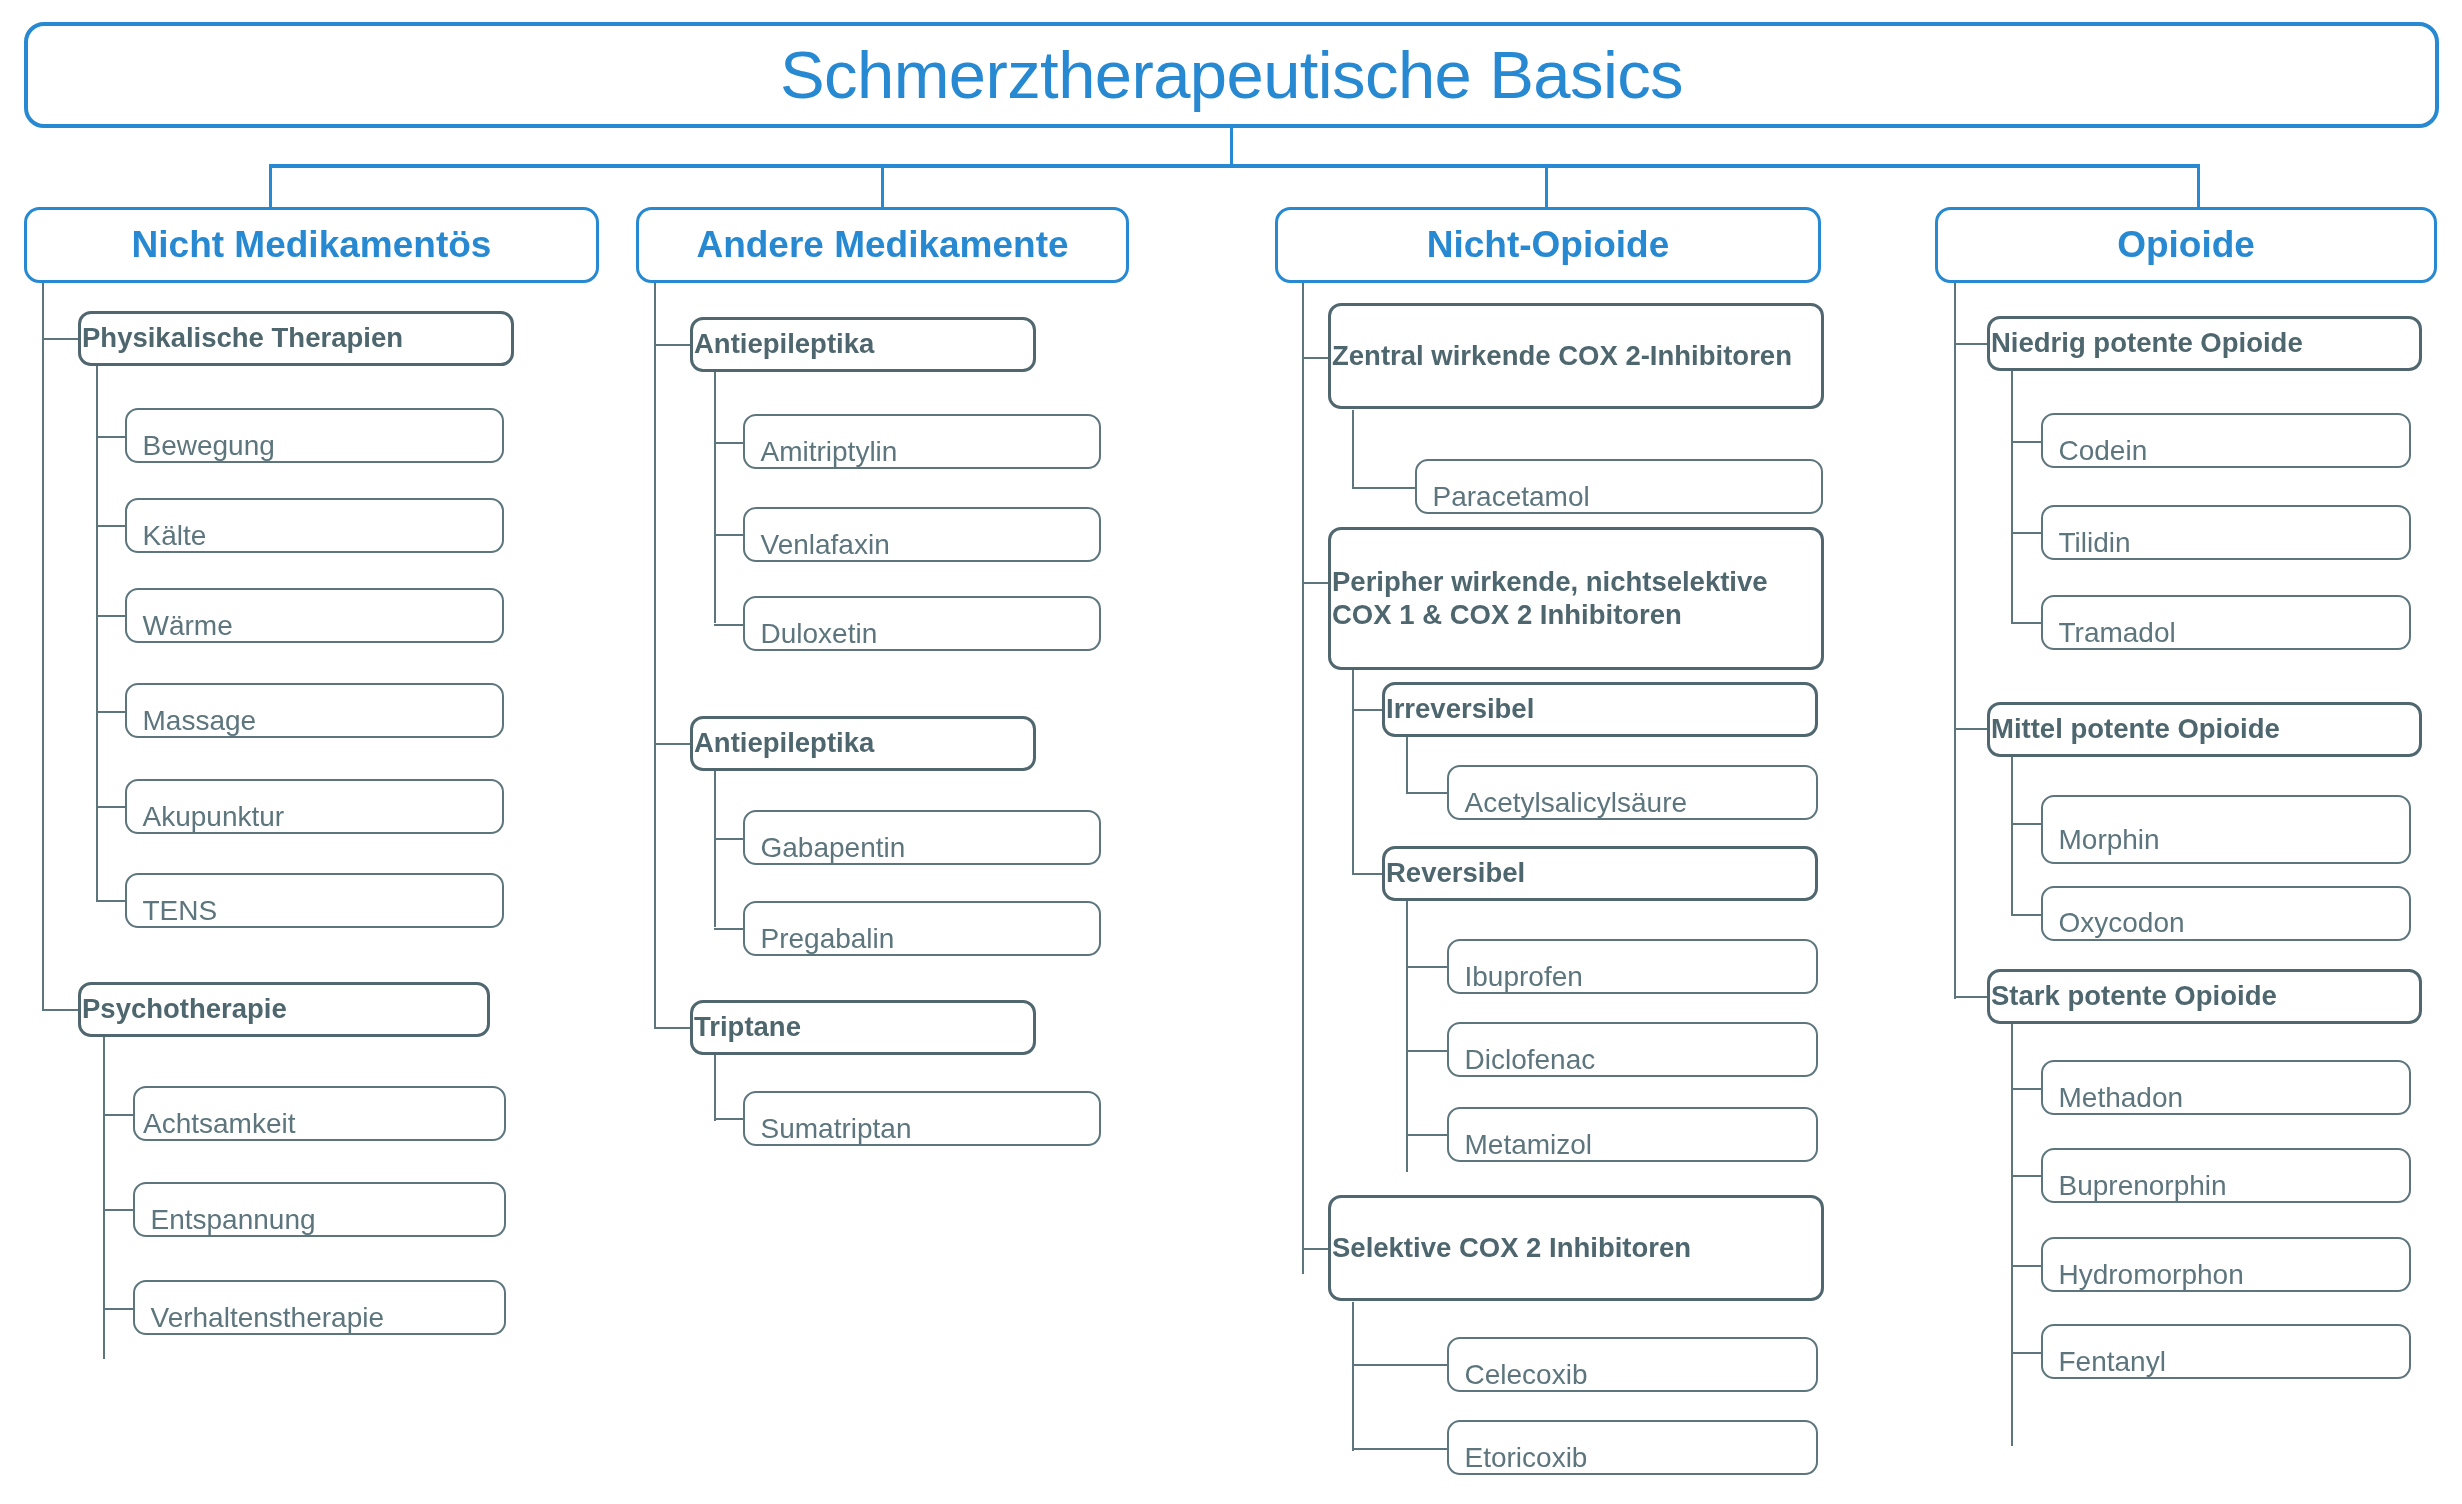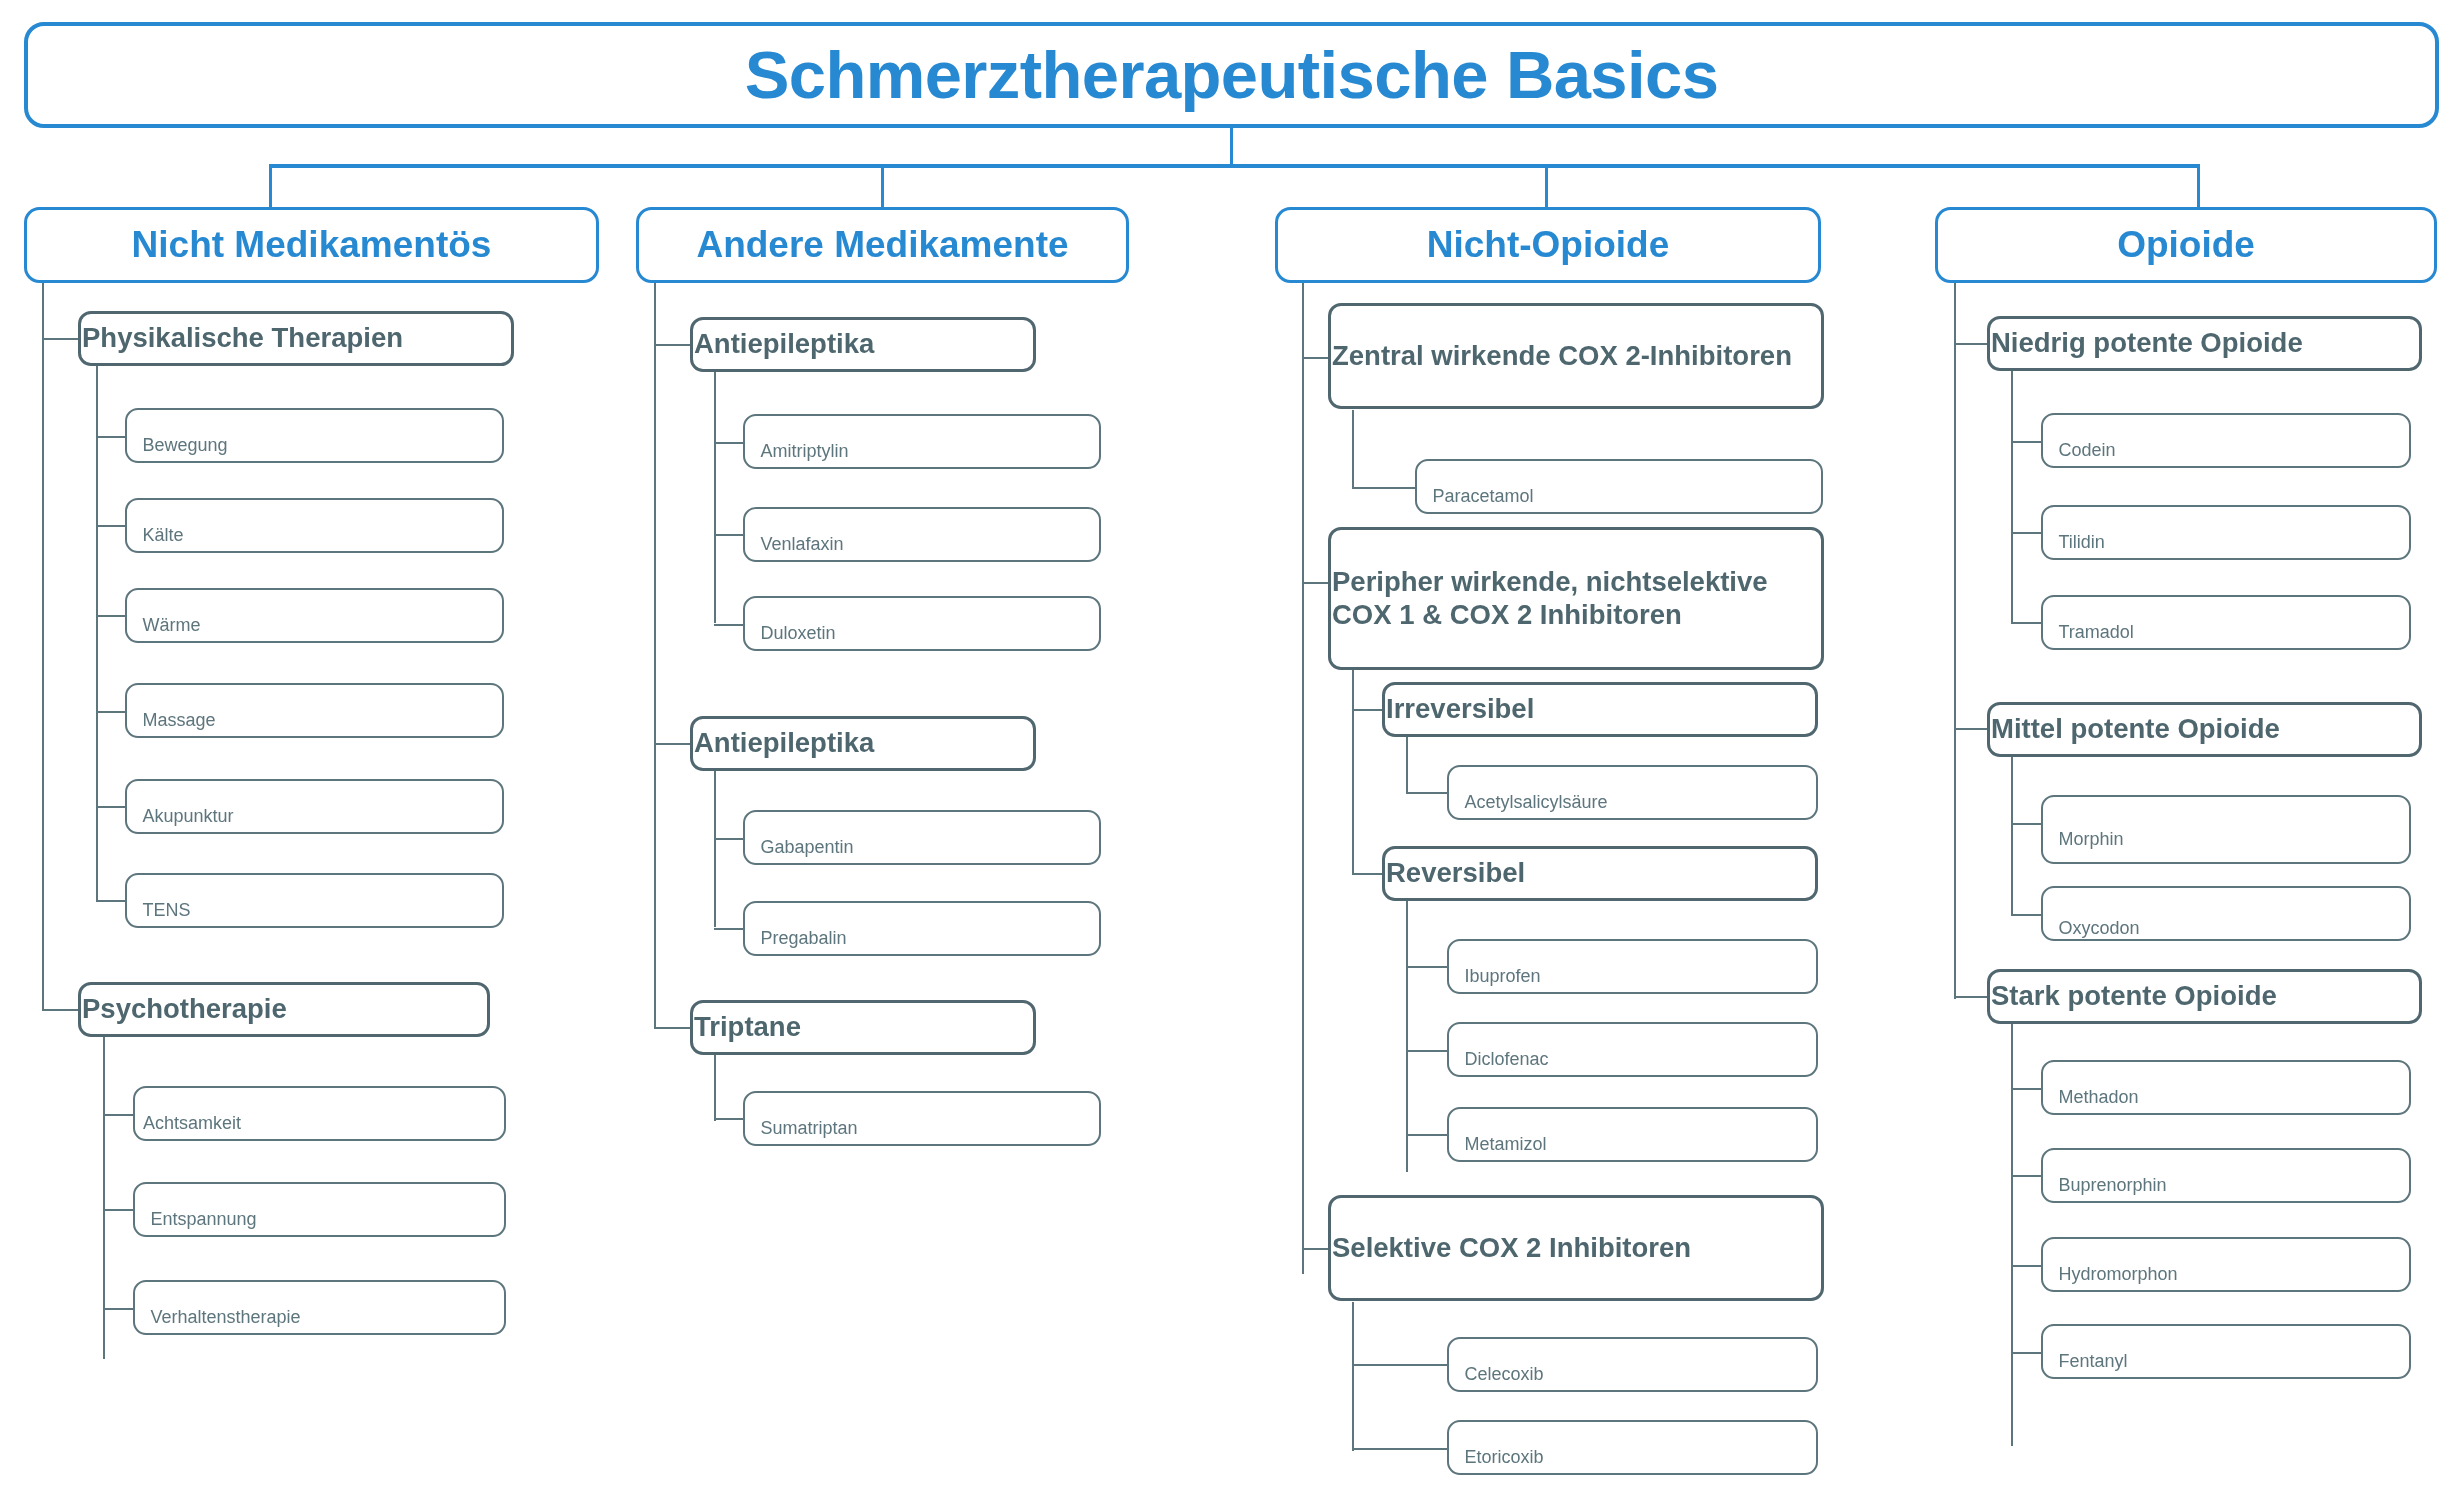--- a/index.html
+++ b/index.html
@@ -14,21 +14,21 @@
   }
   .box .lbl{display:block;width:100%;}
 
   
   .root{
     left:24px;top:21.5px;width:2415px;height:106px;
     border:4.2px solid #2789D1;border-radius:20px;
     justify-content:center;
   }
   .root .lbl{
-    color:#2789D1;font-weight:bold;font-size:67px;letter-spacing:-0.6px;
+    color:#2789D1;font-weight:normal;font-size:67px;letter-spacing:-0.6px;
     text-align:center;line-height:1;
   }
 
   
   .lvl1{
     height:76px;border:3.6px solid #2789D1;border-radius:15.5px;
     justify-content:center;
   }
   .lvl1 .lbl{
     color:#2789D1;font-weight:bold;font-size:37px;text-align:center;line-height:1.05;
@@ -42,21 +42,21 @@
   .lvl2 .lbl{
     color:#4E666E;font-weight:bold;font-size:27.5px;line-height:1.18;
   }
 
   
   .lvl3{
     border:2.4px solid #5D757D;border-radius:13px;
     padding:0 15.5px;
   }
   .lvl3 .lbl{
-    color:#5D757D;font-weight:normal;font-size:18px;line-height:1.18;margin-top:20px;
+    color:#5D757D;font-weight:normal;font-size:28px;line-height:1.18;margin-top:20px;
   }
 
   
   .ln{position:absolute;background:#5D757D;}
   .ln.blue{background:#2789D1;}
   .vr{width:2.4px;}
   .hz{height:2.4px;}
   .vr.blue{width:3px;}
   .hz.blue{height:3.6px;}
 </style>

